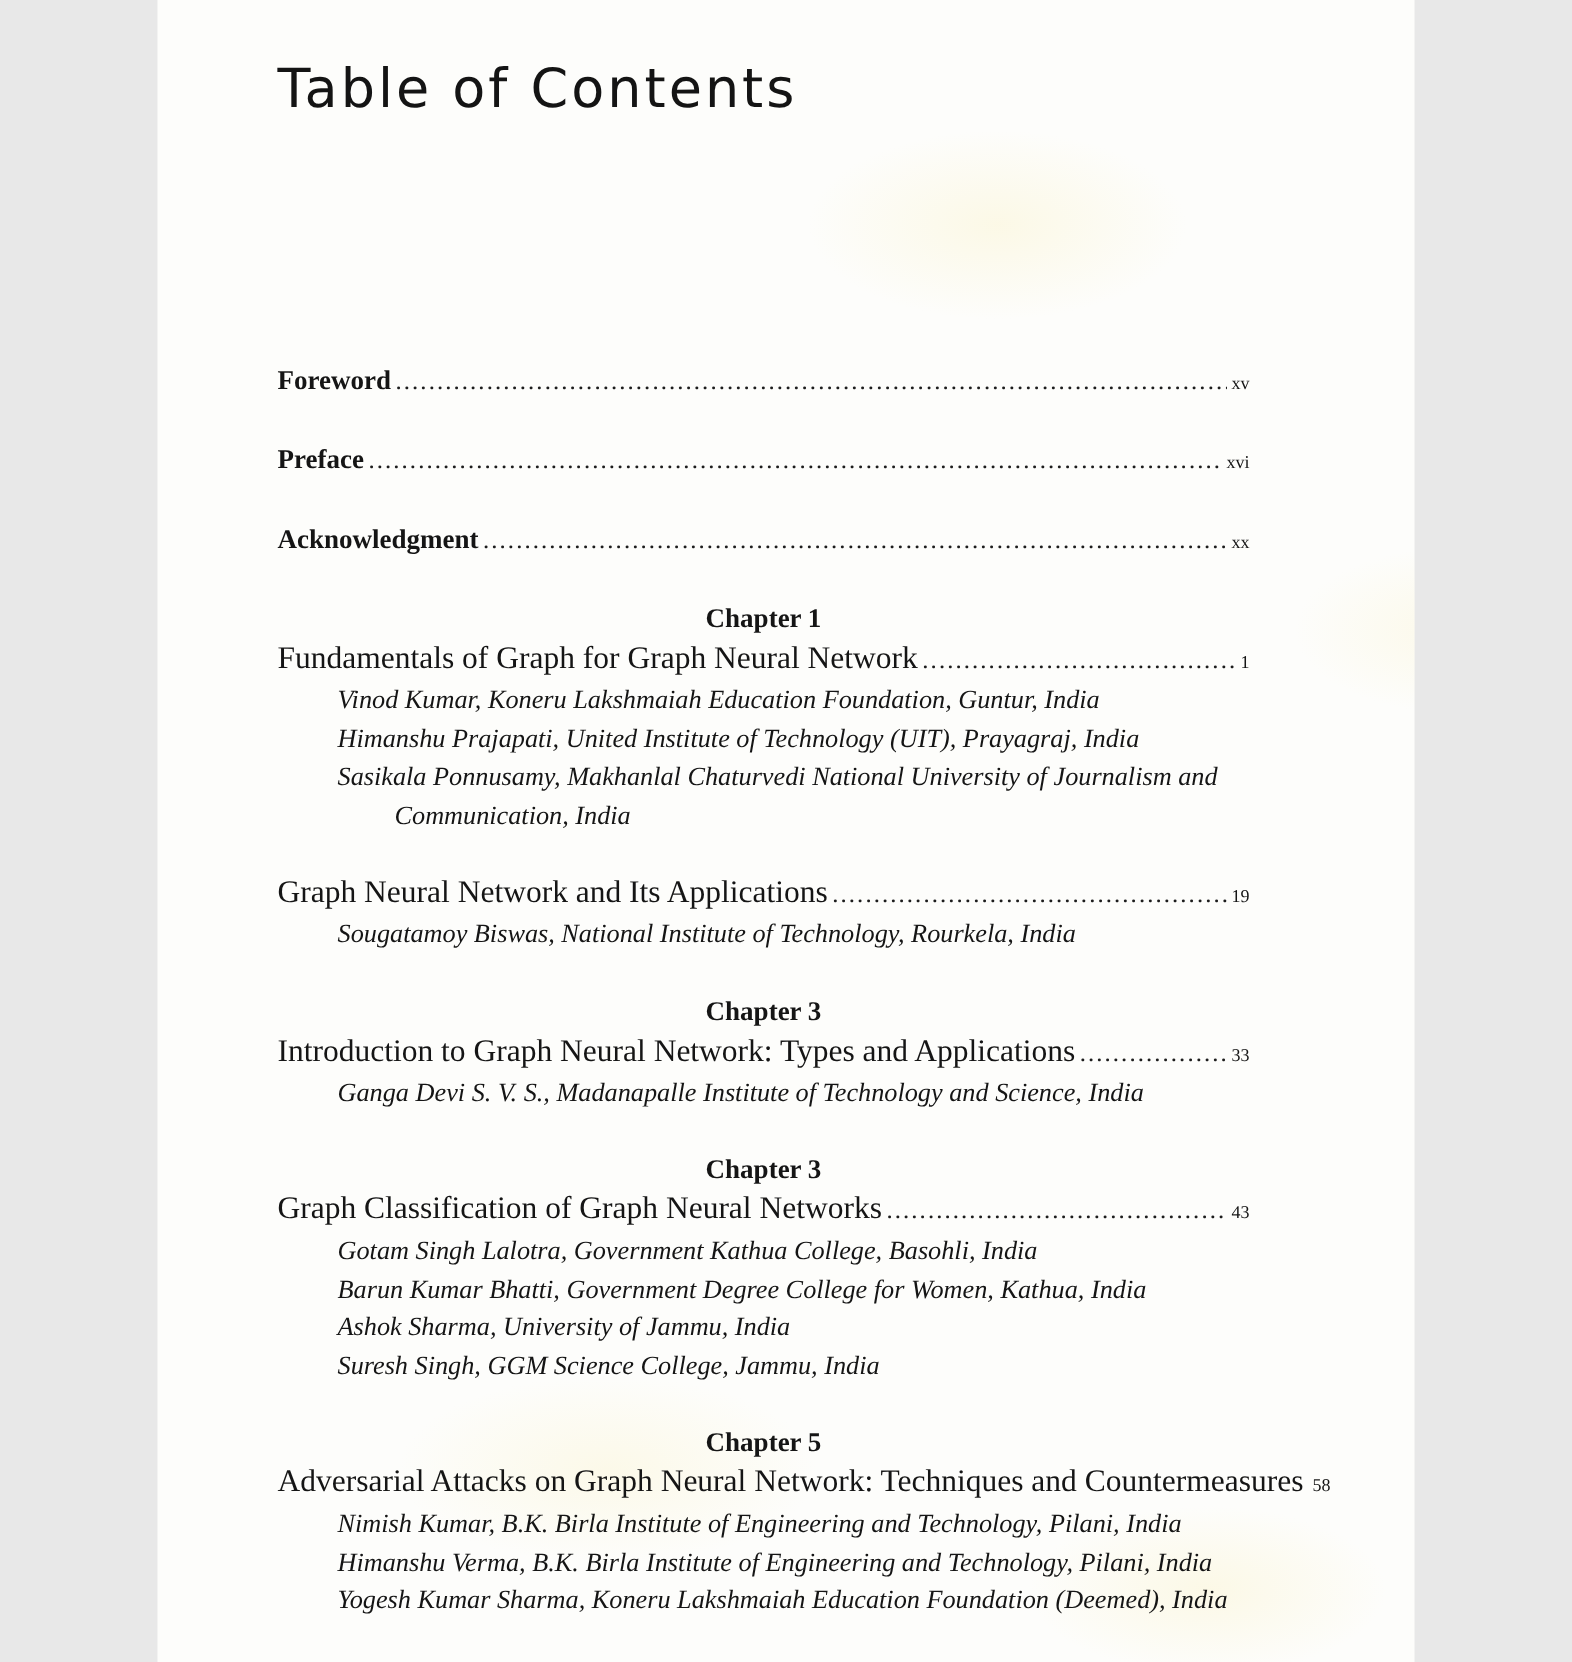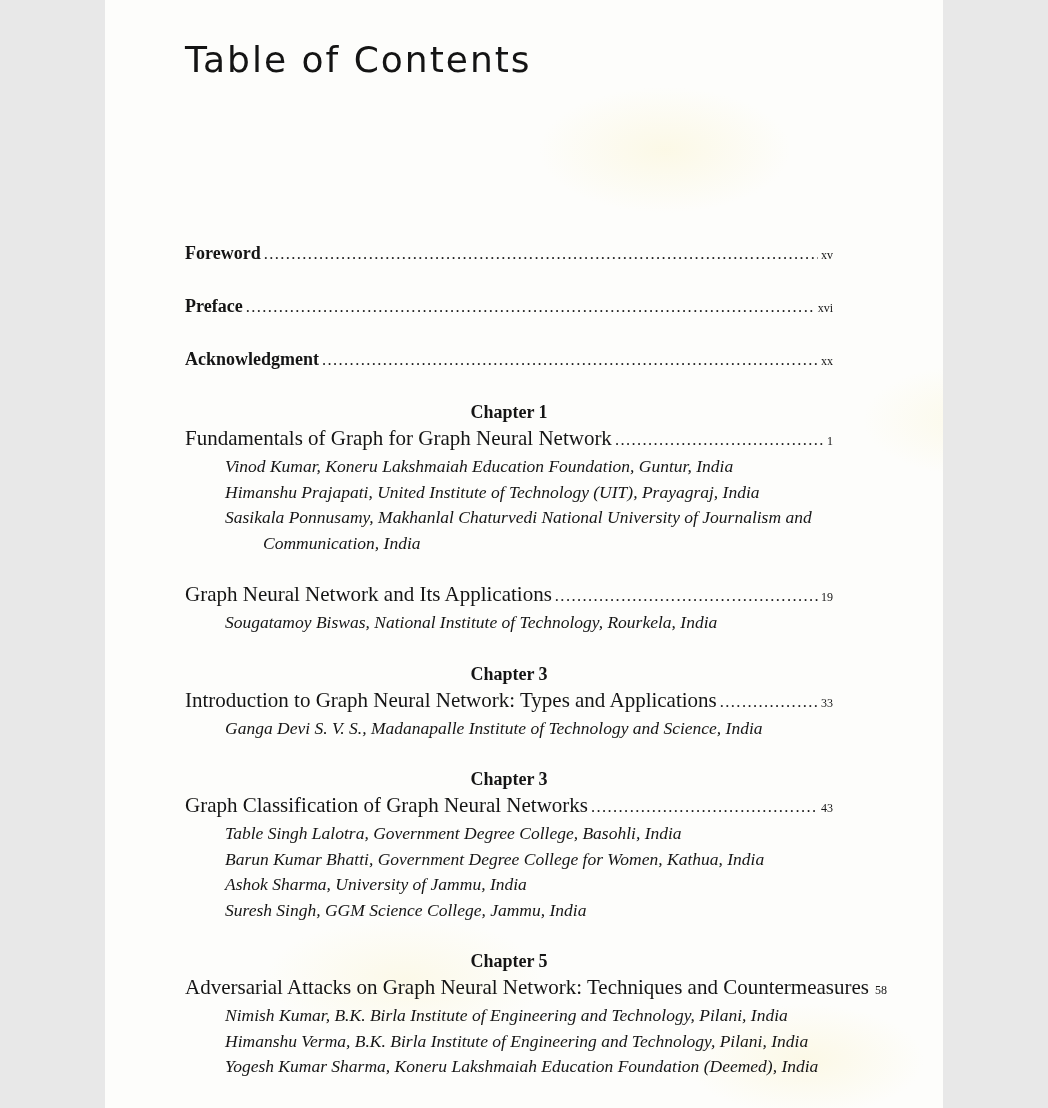--- a/index.html
+++ b/index.html
@@ -133,21 +133,21 @@
   </section>
 
   <section class="chapter">
     <div class="chapter-heading">Chapter 3</div>
     <div class="toc-line">
       <span class="ct">Graph Classification of Graph Neural Networks</span>
       <span class="leader"></span>
       <span class="pg">43</span>
     </div>
     <div class="authors">
-      <div class="author">Table Singh Lalotra, Government Degree College, Basohli, India</div>
+      <div class="author">Gotam Singh Lalotra, Government Kathua College, Basohli, India</div>
       <div class="author">Barun Kumar Bhatti, Government Degree College for Women, Kathua, India</div>
       <div class="author">Ashok Sharma, University of Jammu, India</div>
       <div class="author">Suresh Singh, GGM Science College, Jammu, India</div>
     </div>
   </section>
 
   <section class="chapter">
     <div class="chapter-heading">Chapter 5</div>
     <div class="toc-line">
       <span class="ct">Adversarial Attacks on Graph Neural Network: Techniques and Countermeasures</span>

